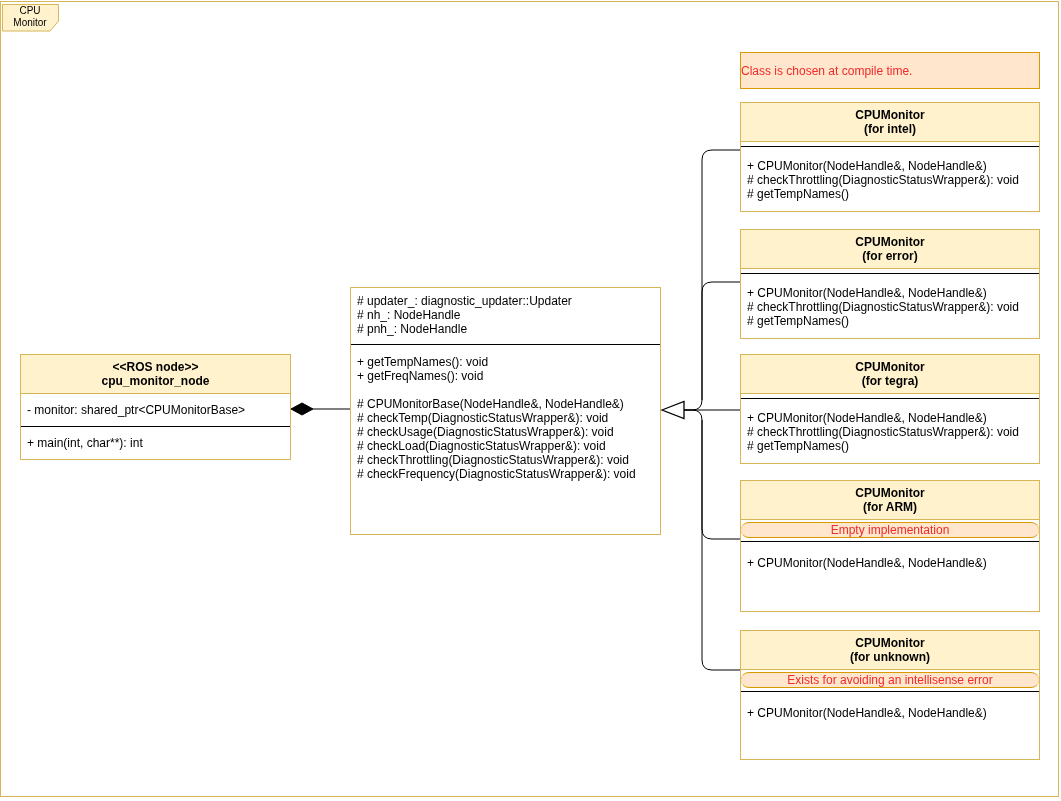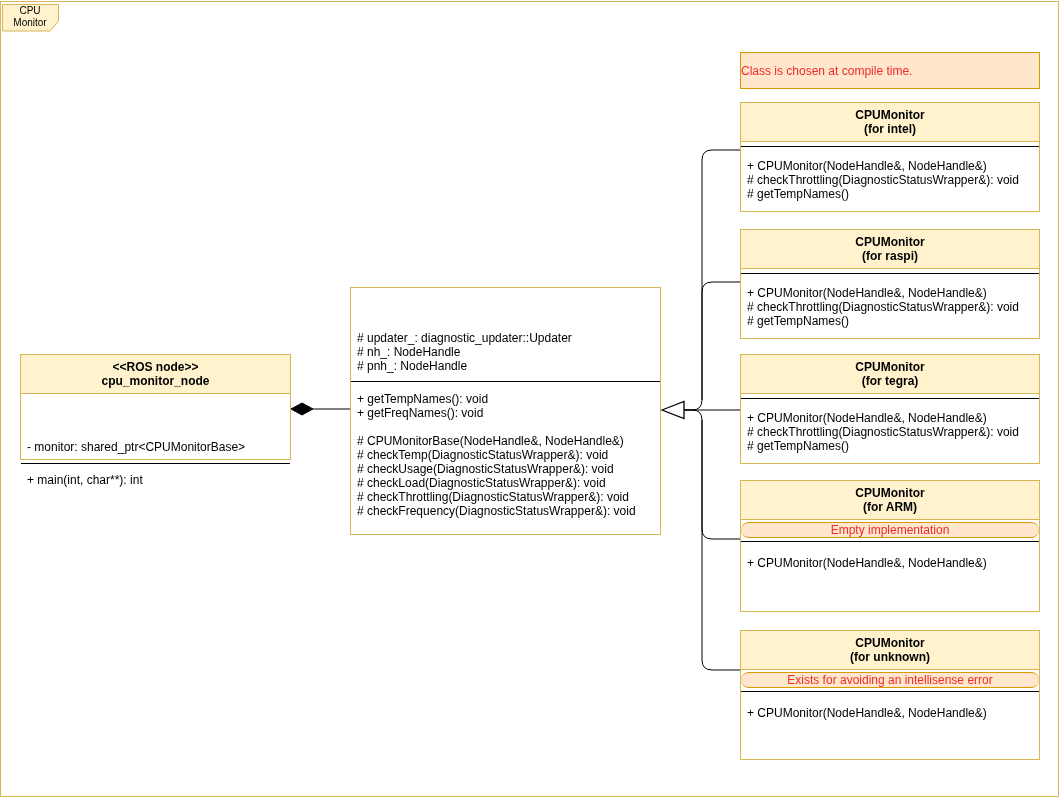--- a/index.html
+++ b/index.html
@@ -50,21 +50,20 @@
     border-bottom: 1px solid var(--class-border);
     text-align: center;
     font-weight: bold;
     padding: 5px 20px;
     line-height: 14px;
   }
   .attrs {
     padding: 6px 6px 8px 6px;
     border-bottom: 1px solid #000;
     line-height: 14px;
-    margin-top: 37px;
   }
   .attrs.single { padding: 9px 6px; }
   .empty-attrs {
     height: 5px;
     border-bottom: 1px solid #000;
   }
   .members { padding: 10px 6px 6px 6px; }
   .members.pad-lg { padding-top: 12px; }
   .members.pad-xl { padding-top: 14px; }
   .members.single { padding: 9px 6px; }
@@ -165,21 +164,21 @@
   <div class="members pad-lg">
       <div class="line">+ CPUMonitor(NodeHandle&amp;, NodeHandle&amp;)</div>
       <div class="line"># checkThrottling(DiagnosticStatusWrapper&amp;): void</div>
       <div class="line"># getTempNames()</div>
     </div>
 </div>
 
 <div class="uml-class" style="left:740px; top:229px; width:300px; height:110px;">
   <div class="hdr">
     <div>CPUMonitor</div>
-    <div>(for raspi)</div>
+    <div>(for error)</div>
   </div>
   <div class="empty-attrs"></div>
   <div class="members pad-lg">
       <div class="line">+ CPUMonitor(NodeHandle&amp;, NodeHandle&amp;)</div>
       <div class="line"># checkThrottling(DiagnosticStatusWrapper&amp;): void</div>
       <div class="line"># getTempNames()</div>
     </div>
 </div>
 
 <div class="uml-class" style="left:740px; top:354px; width:300px; height:110px;">

